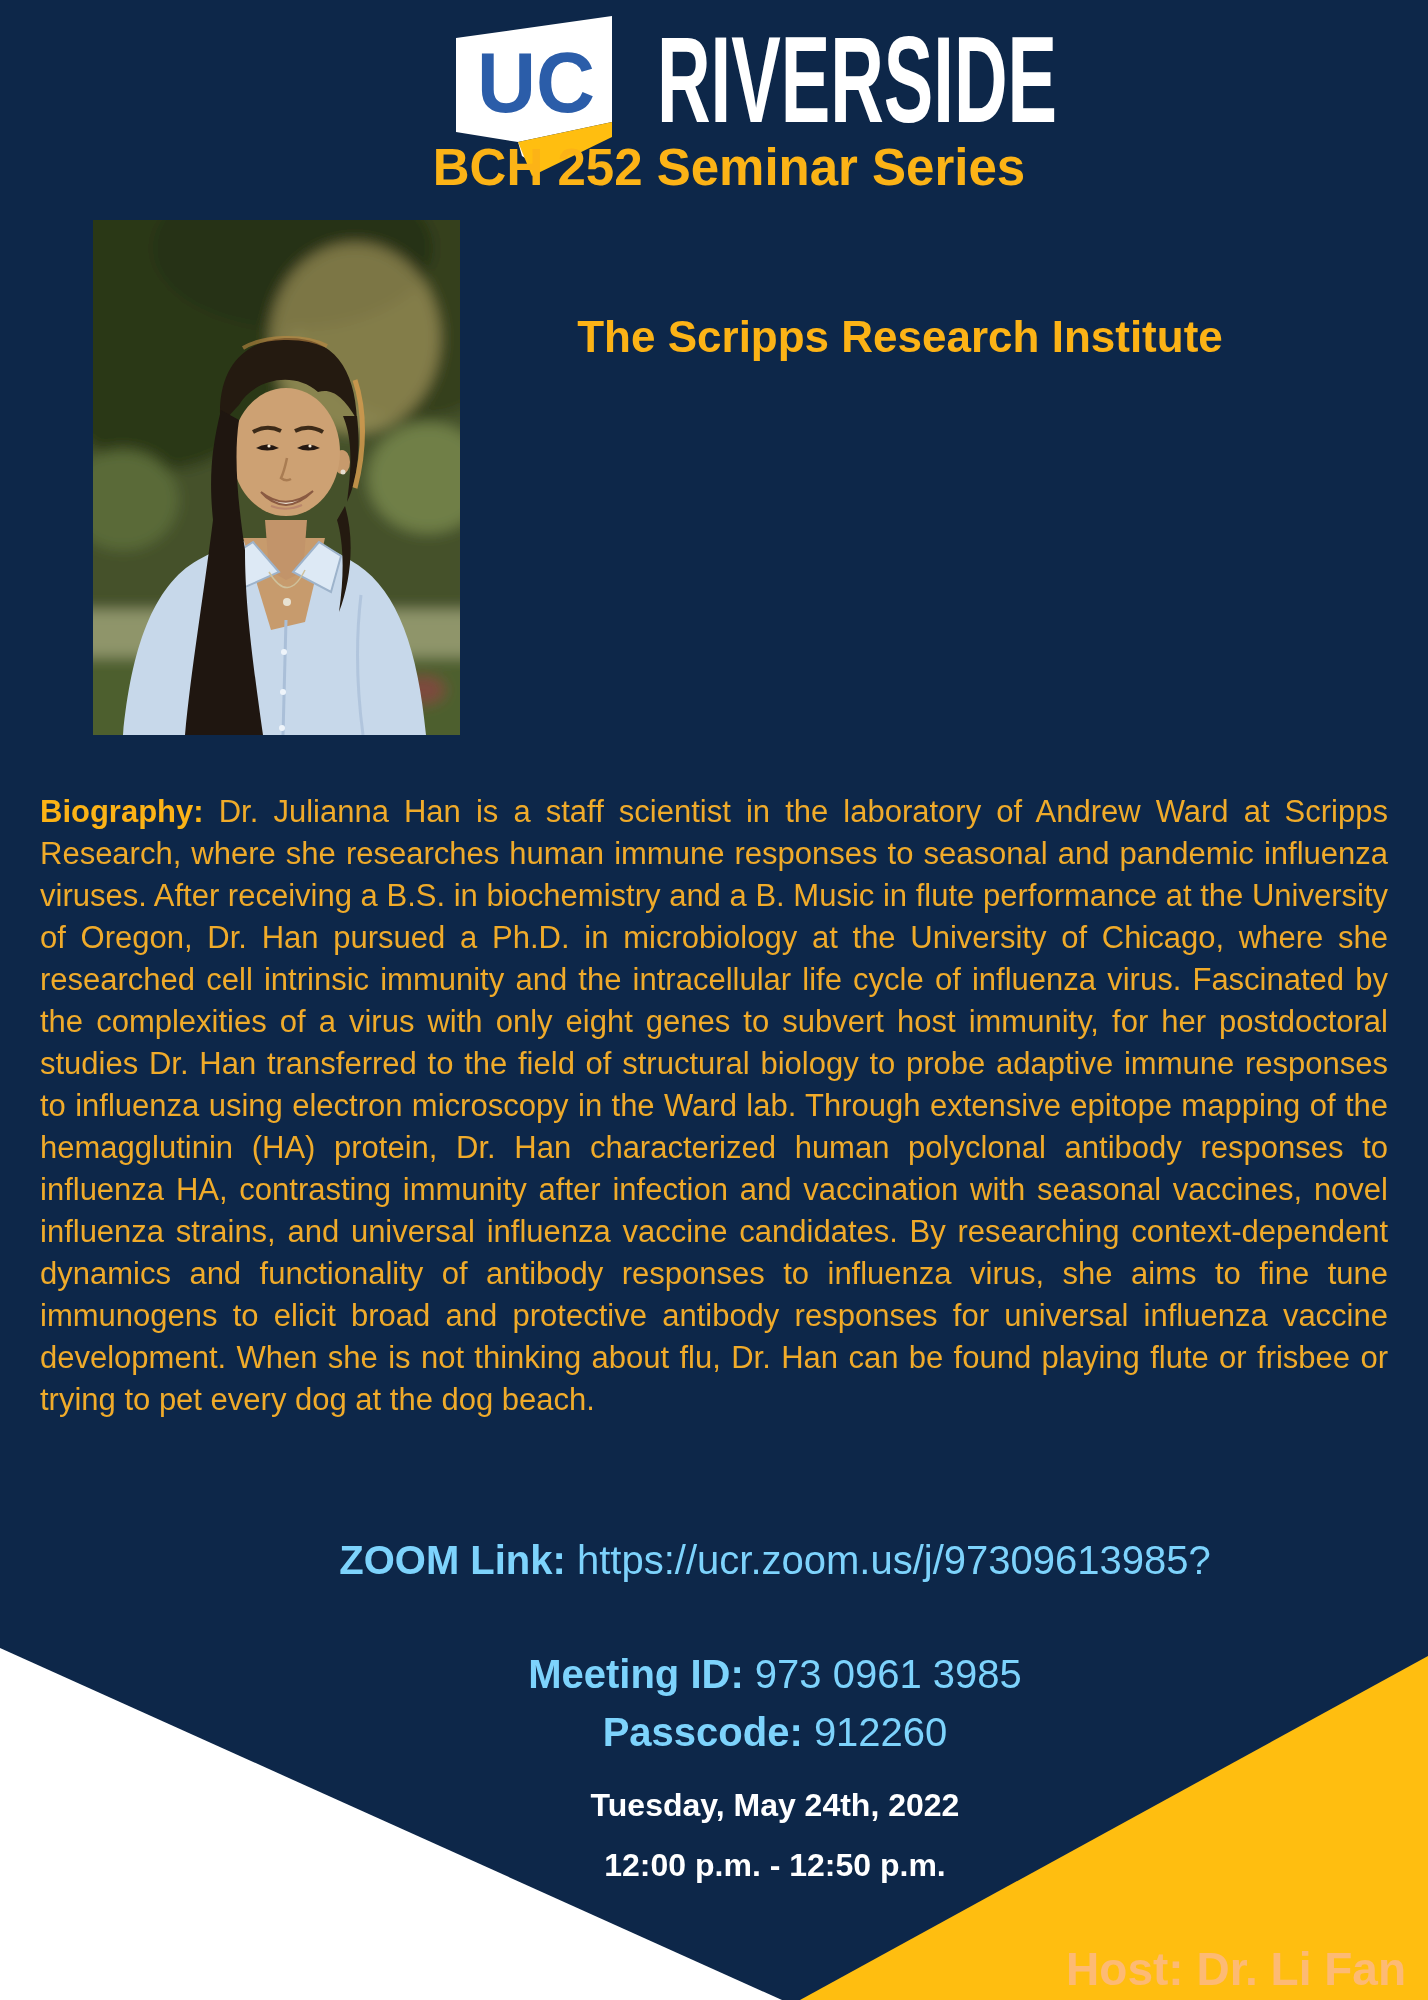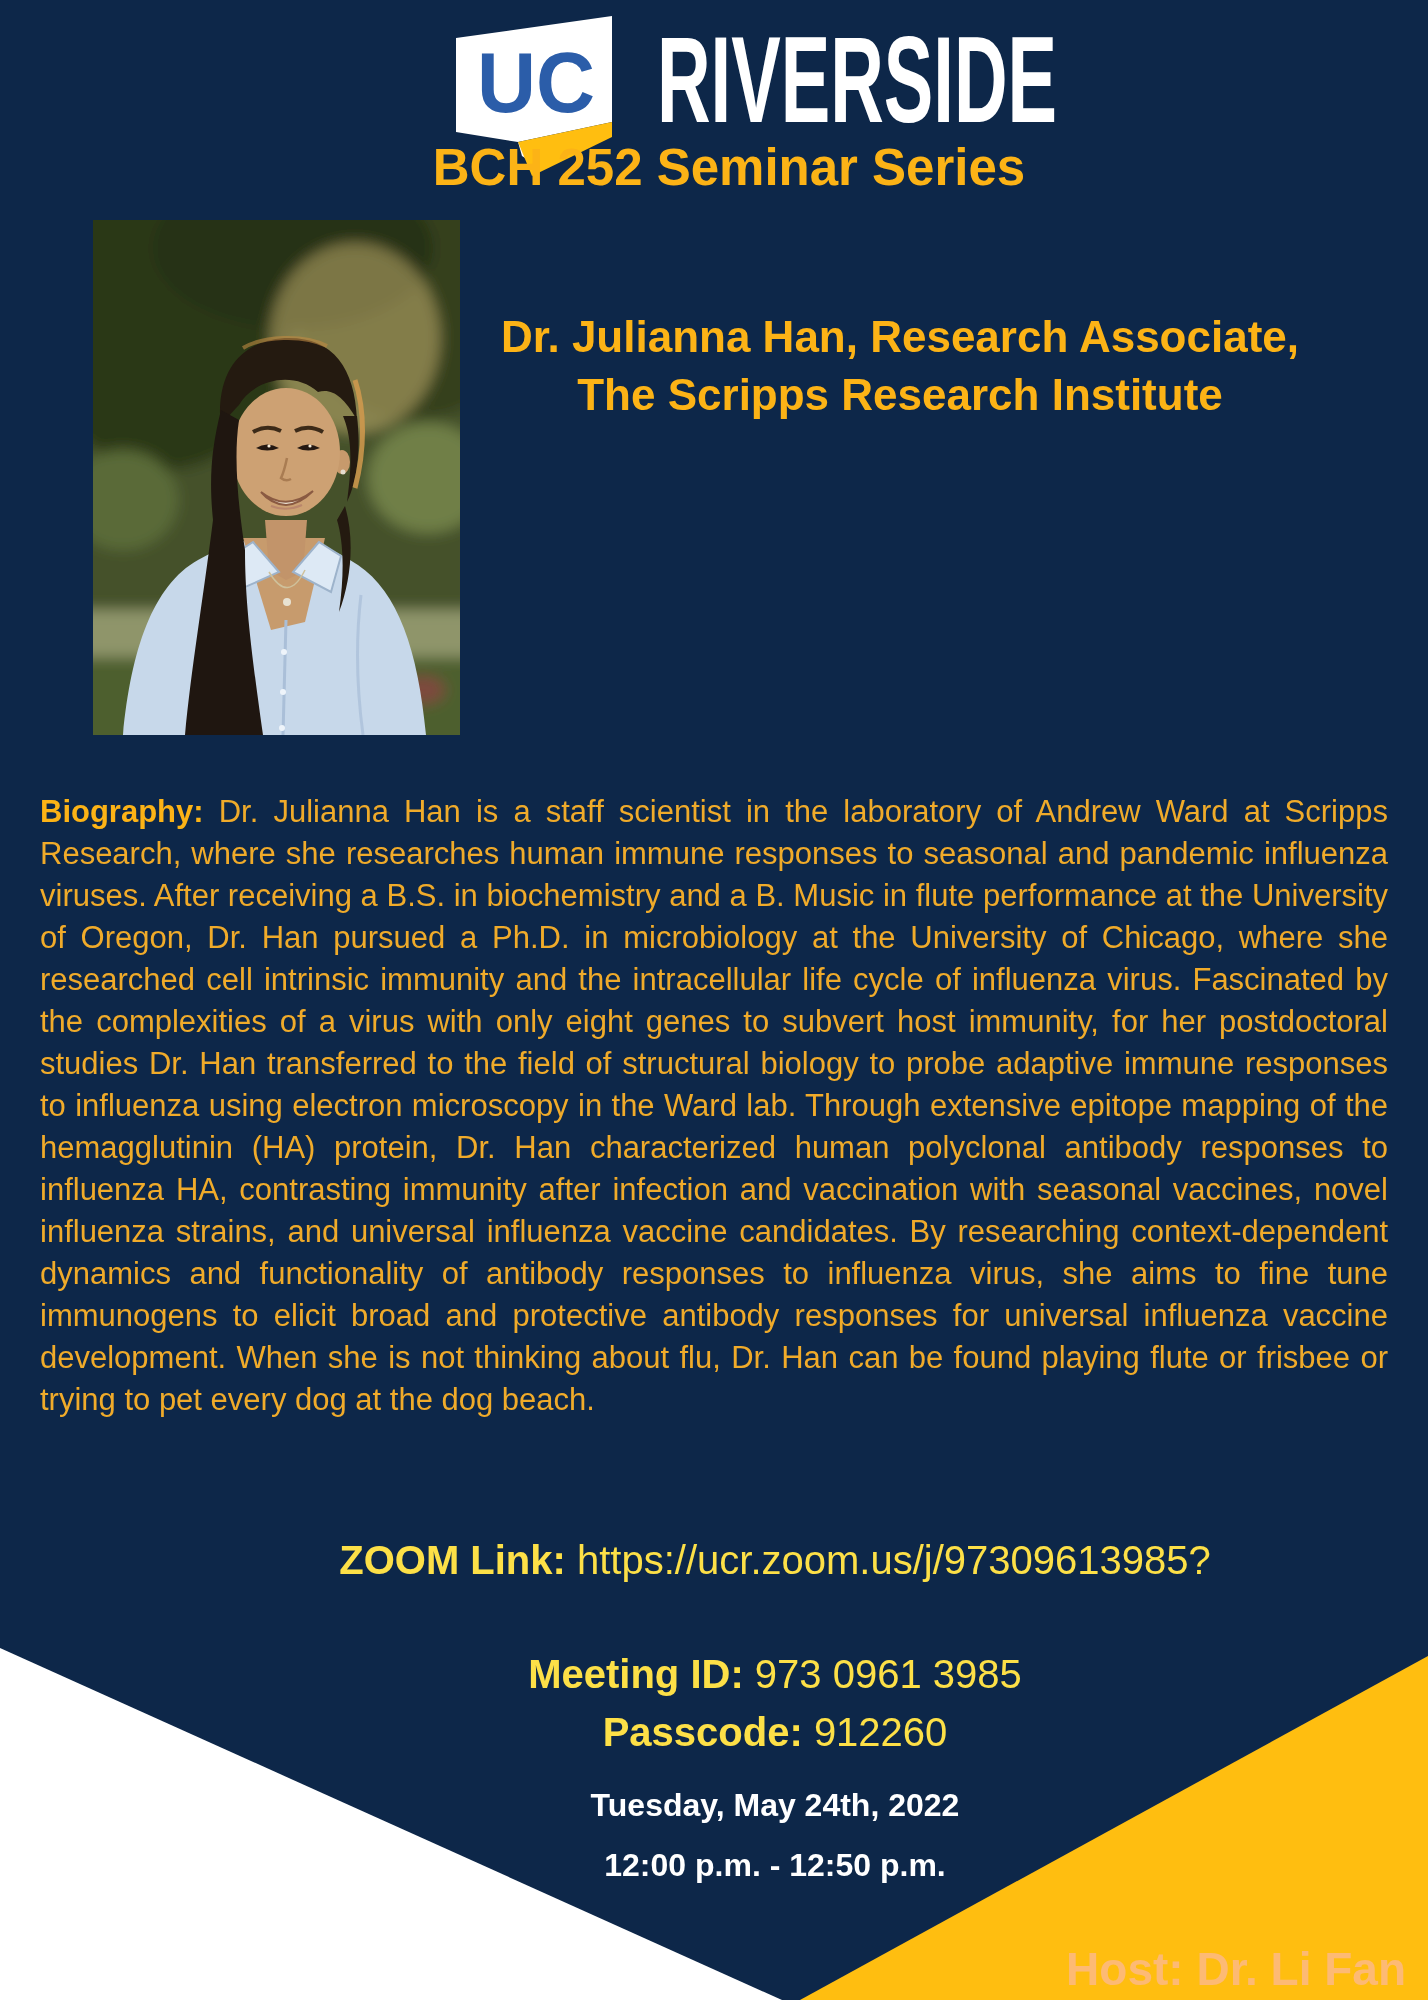--- a/index.html
+++ b/index.html
@@ -24,21 +24,21 @@
   
   .bio{
     position:absolute;left:40px;top:760px;width:1348px;
     color:#F0AB2A;font-size:31px;line-height:42px;text-align:justify;
   }
   .bio .b{color:#FCB316;}
   .b{font-weight:bold;}
   
   .zoomblk{
     position:absolute;left:122px;width:1306px;text-align:center;
-    color:#fde047;font-size:40px;line-height:57px;
+    color:#7dd3fc;font-size:40px;line-height:57px;
   }
   .zl1{top:1532px;} .zl2{top:1589px;} .mid{top:1646px;} .pass{top:1704px;}
   .dateblk{
     position:absolute;left:122px;width:1306px;text-align:center;
     color:#FFFFFF;font-size:32px;font-weight:bold;line-height:60px;
   }
   .dline{top:1775px;} .tline{top:1835px;}
   
   .tri{position:absolute;left:0;top:0;width:1428px;height:2000px;}
   .tri-white{background:#FFFFFF;clip-path:polygon(0px 1648px,782px 2000px,0px 2000px);}
@@ -117,21 +117,20 @@
         <path d="M128,190 C118,230 116,260 120,300 C110,380 98,450 92,515 L170,515 C158,430 152,380 152,330 C146,290 140,240 146,200 Z" fill="#1f1610"></path>
         <path d="M264,196 C268,230 264,262 254,282 C260,240 258,215 250,196 Z" fill="#241a10"></path>
         <path d="M252,286 C262,320 258,360 246,392 C252,350 250,320 244,300 Z" fill="#241a10"></path>
         <path d="M262,160 C272,190 272,230 262,268" stroke="#d29a4e" stroke-width="5" fill="none" opacity="0.85"></path>
         <path d="M150,128 C170,116 210,114 234,126" stroke="#c08a43" stroke-width="4" fill="none" opacity="0.6"></path>
       </g>
     </svg>
   </div>
 
   <div class="right-col speaker">
-    <div>Dr. Julianna Han, Research Associate,</div>
     <div>The Scripps Research Institute</div>
   </div>
 
 
   <p class="bio"><span class="b">Biography:</span> <span>Dr. Julianna Han is a staff scientist in the laboratory of Andrew Ward at Scripps Research, where she researches human immune responses to seasonal and pandemic influenza viruses. After receiving a B.S. in biochemistry and a B. Music in flute performance at the University of Oregon, Dr. Han pursued a Ph.D. in microbiology at the University of Chicago, where she researched cell intrinsic immunity and the intracellular life cycle of influenza virus. Fascinated by the complexities of a virus with only eight genes to subvert host immunity, for her postdoctoral studies Dr. Han transferred to the field of structural biology to probe adaptive immune responses to influenza using electron microscopy in the Ward lab. Through extensive epitope mapping of the hemagglutinin (HA) protein, Dr. Han characterized human polyclonal antibody responses to influenza HA, contrasting immunity after infection and vaccination with seasonal vaccines, novel influenza strains, and universal influenza vaccine candidates. By researching context-dependent dynamics and functionality of antibody responses to influenza virus, she aims to fine tune immunogens to elicit broad and protective antibody responses for universal influenza vaccine development. When she is not thinking about flu, Dr. Han can be found playing flute or frisbee or trying to pet every dog at the dog beach.</span></p>
 
   <div class="tri tri-white"></div>
   <div class="tri tri-gold"></div>
 
   <div class="zoomblk zl1"><span class="b">ZOOM Link:</span> <span>https://ucr.zoom.us/j/97309613985?</span></div>

